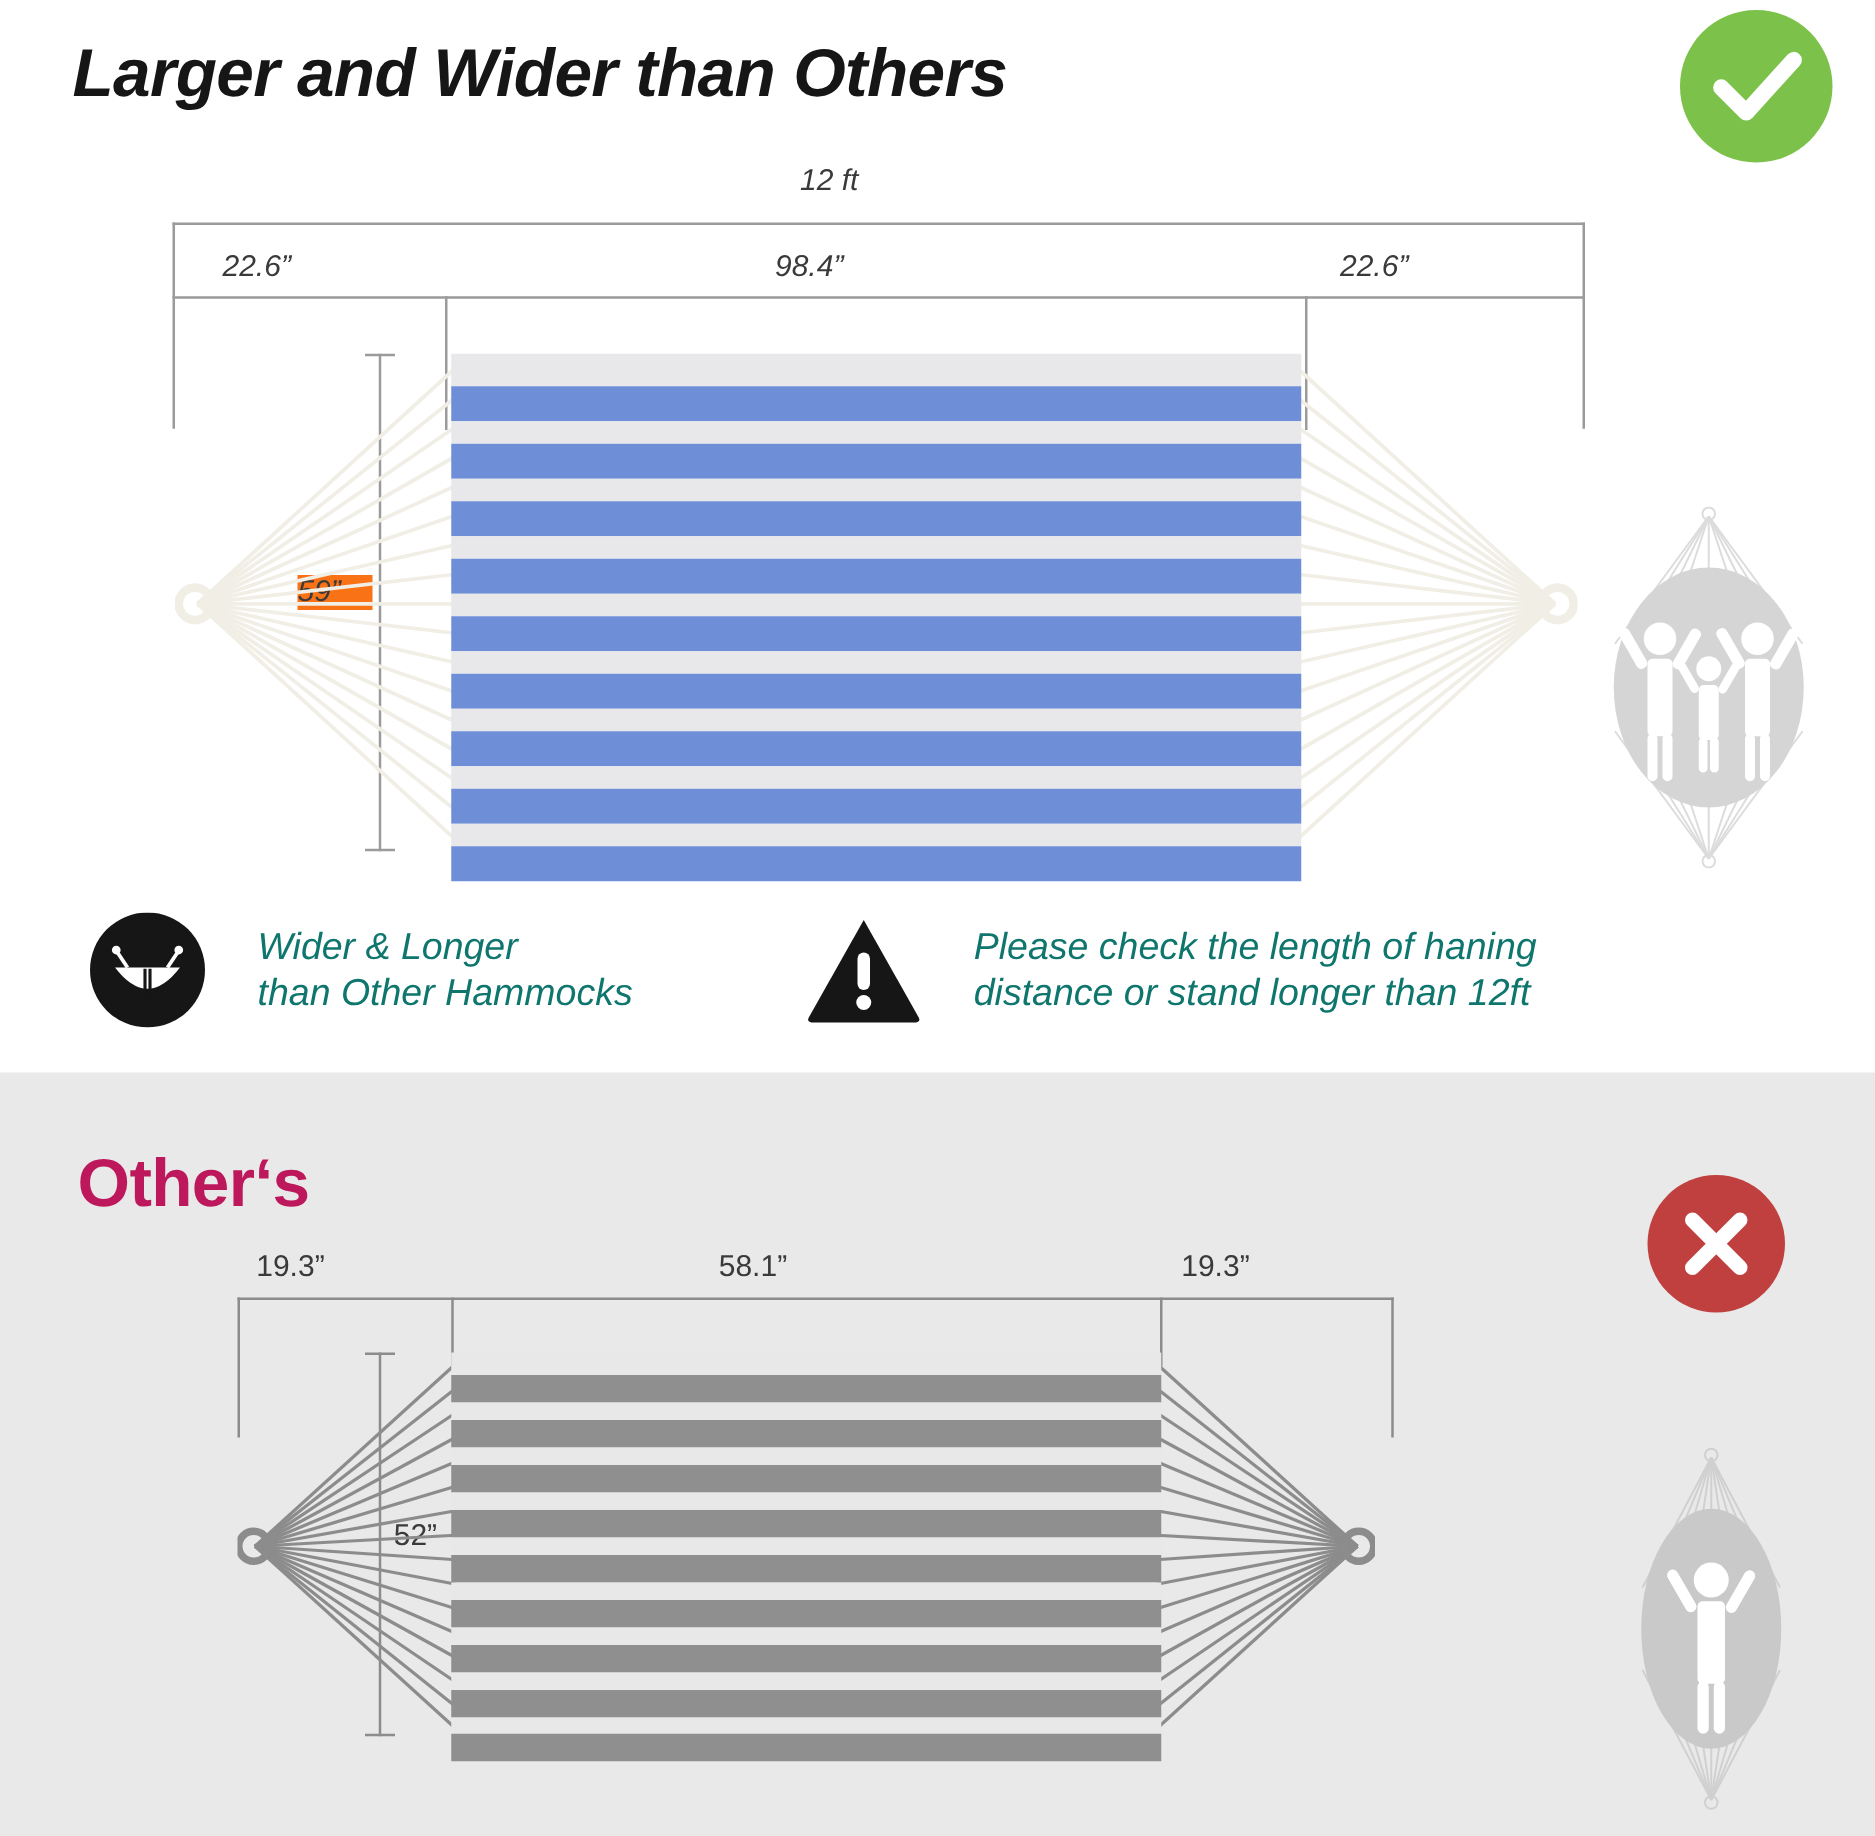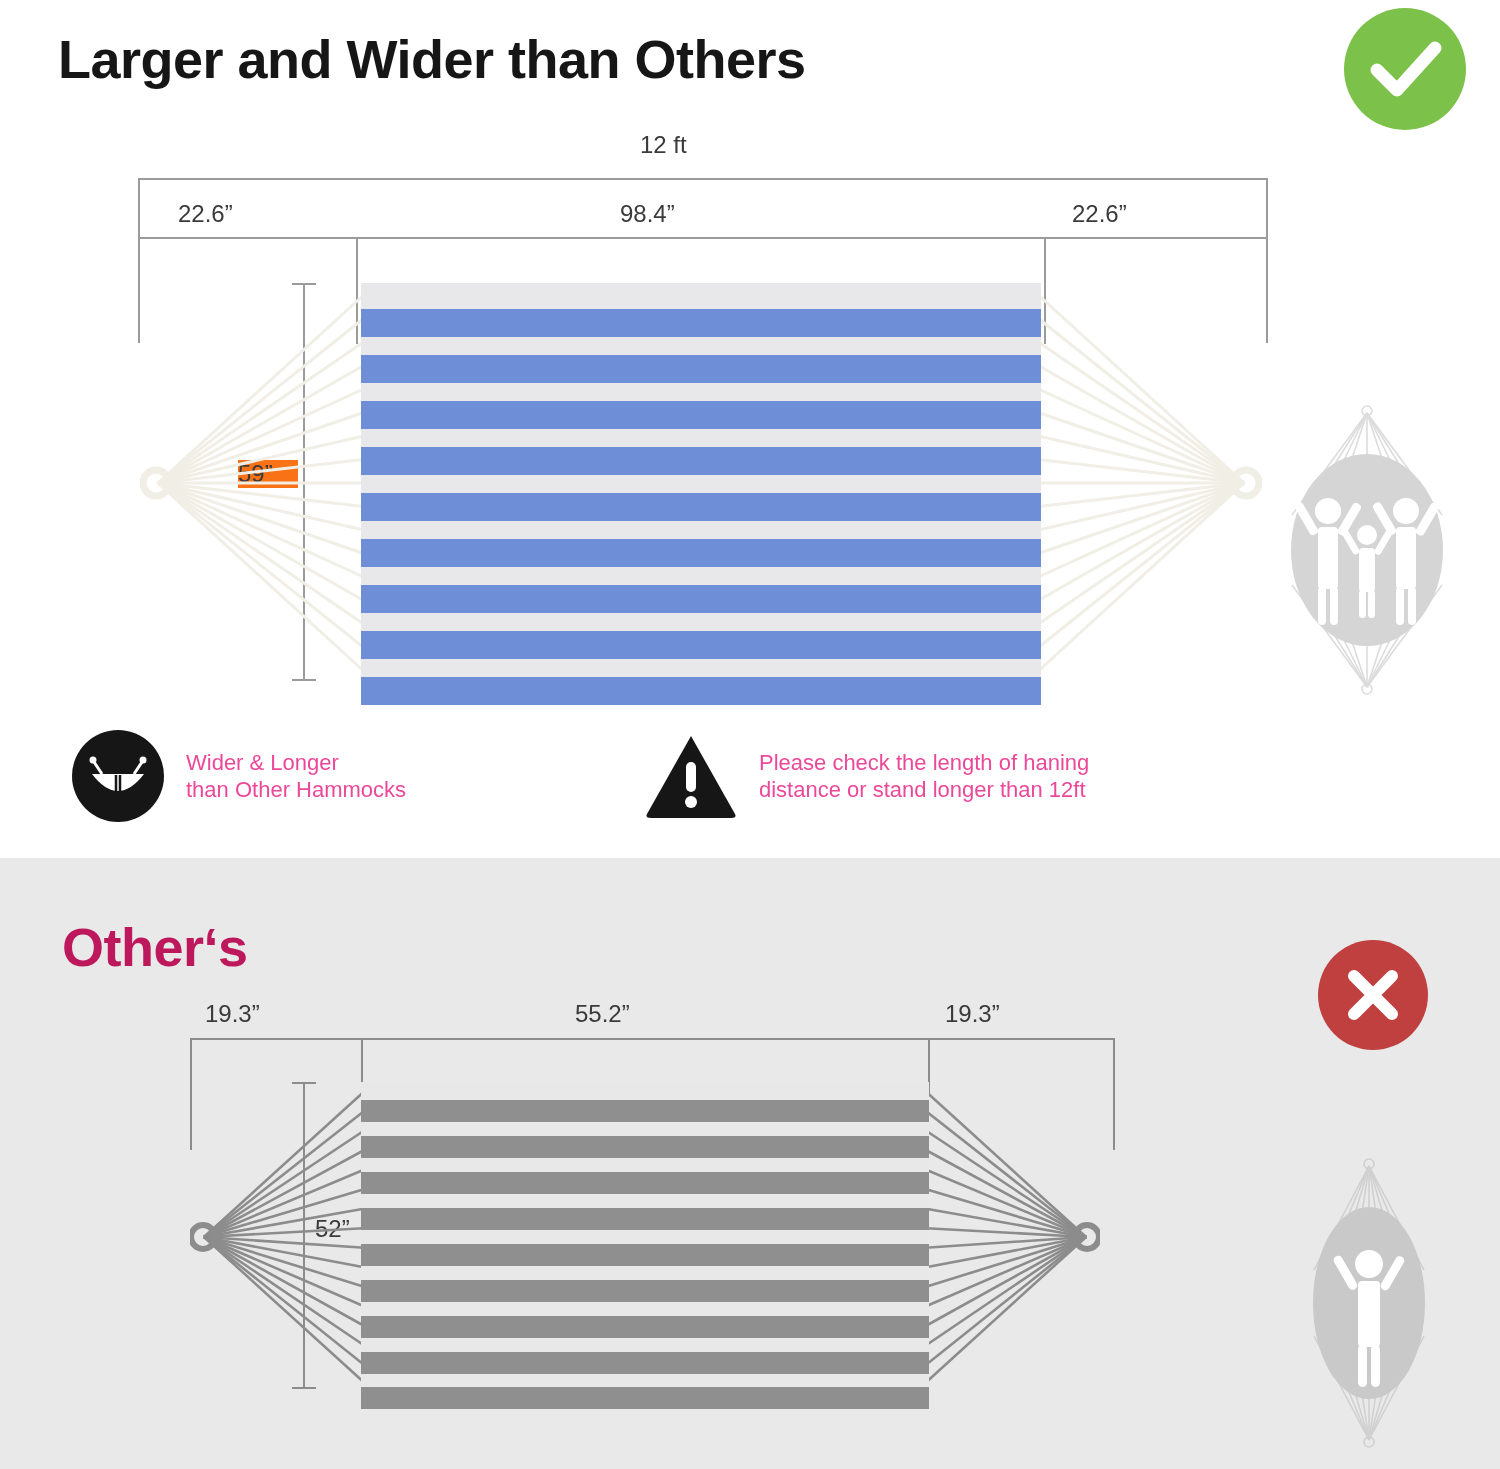--- a/index.html
+++ b/index.html
@@ -16,20 +16,21 @@
     position: relative;
   }
 
   
   #top-panel {
     position: absolute;
     left: 0; top: 0;
     width: 1500px;
     height: 654px;
     background: #ffffff;
+    font-style: italic;
   }
 
   #top-title {
     position: absolute;
     left: 58px;
     top: 28px;
     font-size: 54px;
     font-weight: bold;
     letter-spacing: -0.5px;
     color: #161616;
@@ -92,25 +93,26 @@
     display: flex;
     align-items: center;
   }
   .bullet-icon {
     width: 92px;
     height: 92px;
     flex: 0 0 92px;
     margin-right: 22px;
   }
   .bullet-text {
-    font-size: 22px;
+    font-size: 30px;
     line-height: 1.25;
-    color: #ec4899;
+    color: #0f766e;
     font-weight: normal;
     white-space: pre-line;
+    margin-left: 20px;
   }
 
   
   #bottom-panel {
     position: absolute;
     left: 0; top: 858px;
     width: 1500px;
     height: 611px;
     background: #e9e9e9;
   }
@@ -343,21 +345,21 @@
   <div id="bottom-title">Other‘s</div>
 
   <div id="x-badge">
     <svg width="110" height="110" viewBox="0 0 110 110">
       <path d="M36 36 L74 74 M74 36 L36 74" stroke="#ffffff" stroke-width="12" stroke-linecap="round"></path>
     </svg>
   </div>
 </div>
 
 <div class="dim-label" style="position:absolute; left:205px; top:1000px; width:140px;">19.3”</div>
-<div class="dim-label" style="position:absolute; left:575px; top:1000px; width:170px;">55.2”</div>
+<div class="dim-label" style="position:absolute; left:575px; top:1000px; width:170px;">58.1”</div>
 <div class="dim-label" style="position:absolute; left:945px; top:1000px; width:140px;">19.3”</div>
 
 <div class="dim-line-h dim-line-h-dark" style="position:absolute; left:190px; top:1038px; width:925px;"></div>
 <div class="dim-line-v" style="position:absolute; left:190px; top:1038px; height:112px; background:#8c8c8c;"></div>
 <div class="dim-line-v" style="position:absolute; left:361px; top:1038px; height:55px; background:#8c8c8c;"></div>
 <div class="dim-line-v" style="position:absolute; left:928px; top:1038px; height:55px; background:#8c8c8c;"></div>
 <div class="dim-line-v" style="position:absolute; left:1113px; top:1038px; height:112px; background:#8c8c8c;"></div>
 
 <div class="dim-line-v" style="position:absolute; left:303px; top:1082px; height:307px; background:#8c8c8c;"></div>
 <div class="dim-line-h dim-line-h-dark" style="position:absolute; left:292px; top:1082px; width:24px;"></div>

